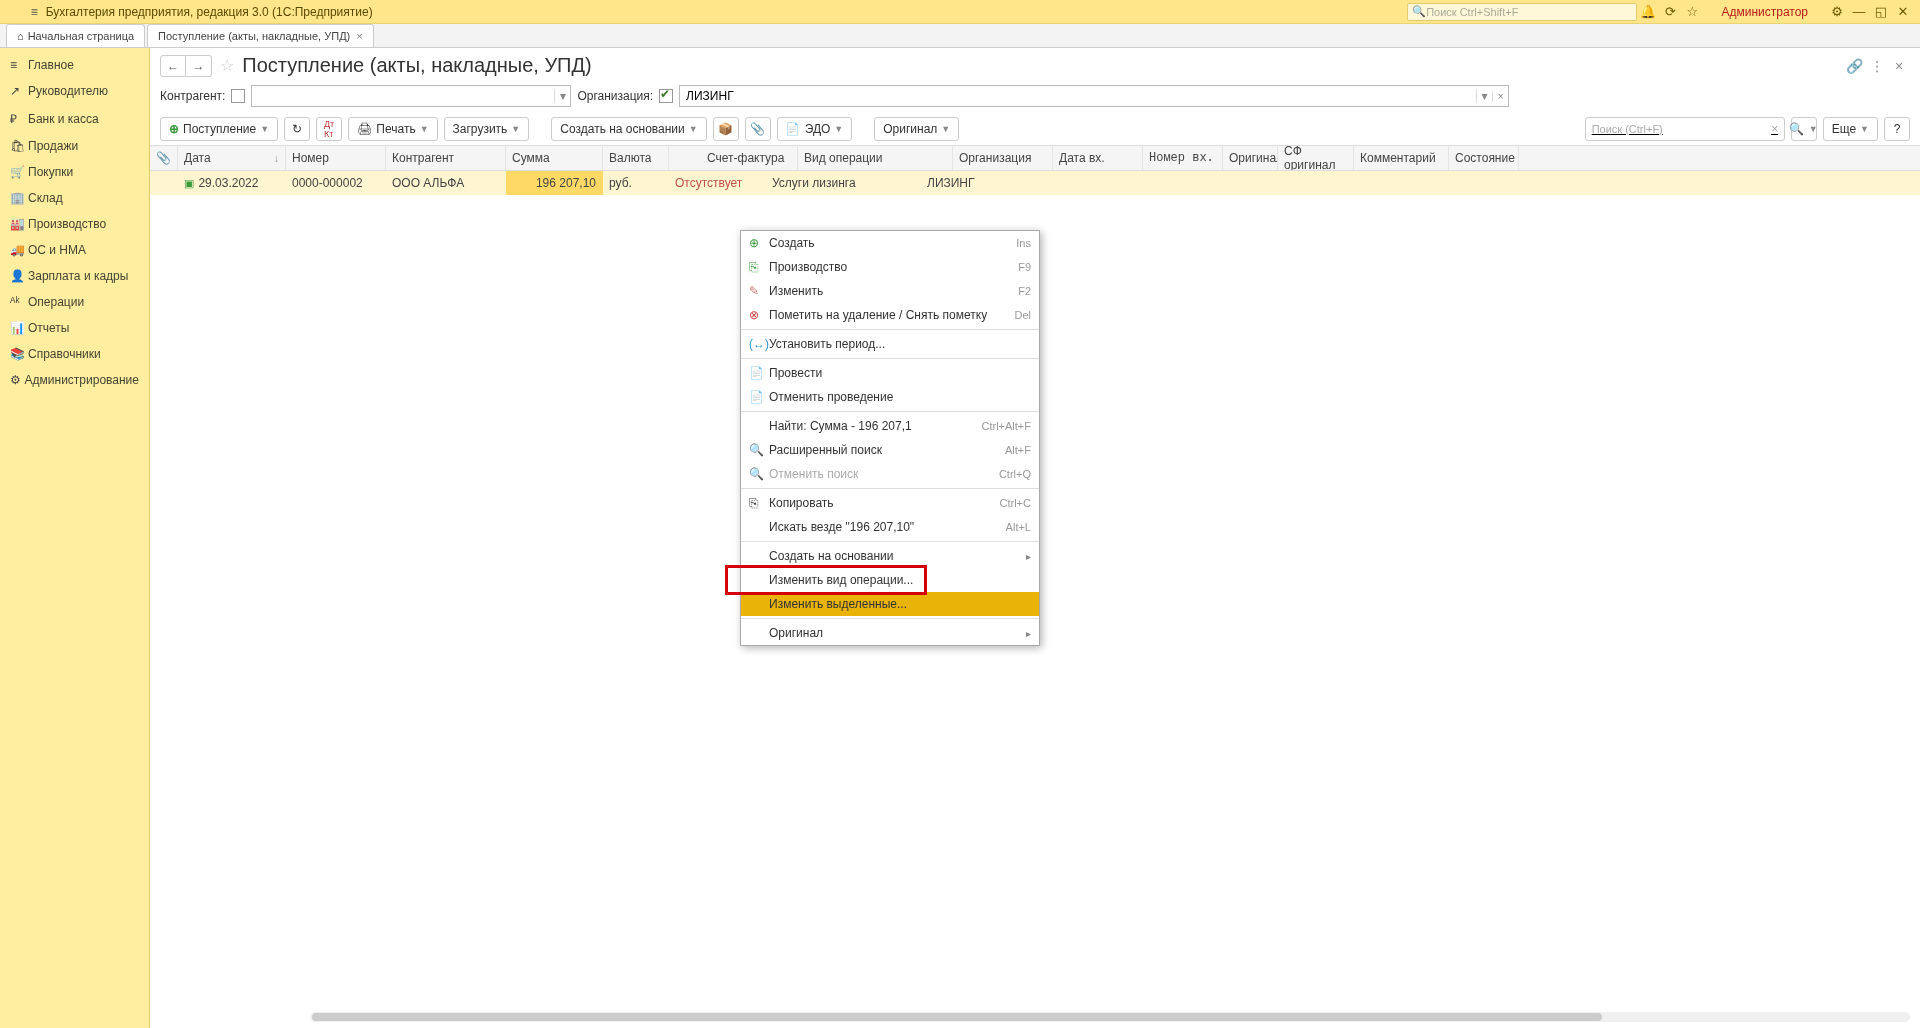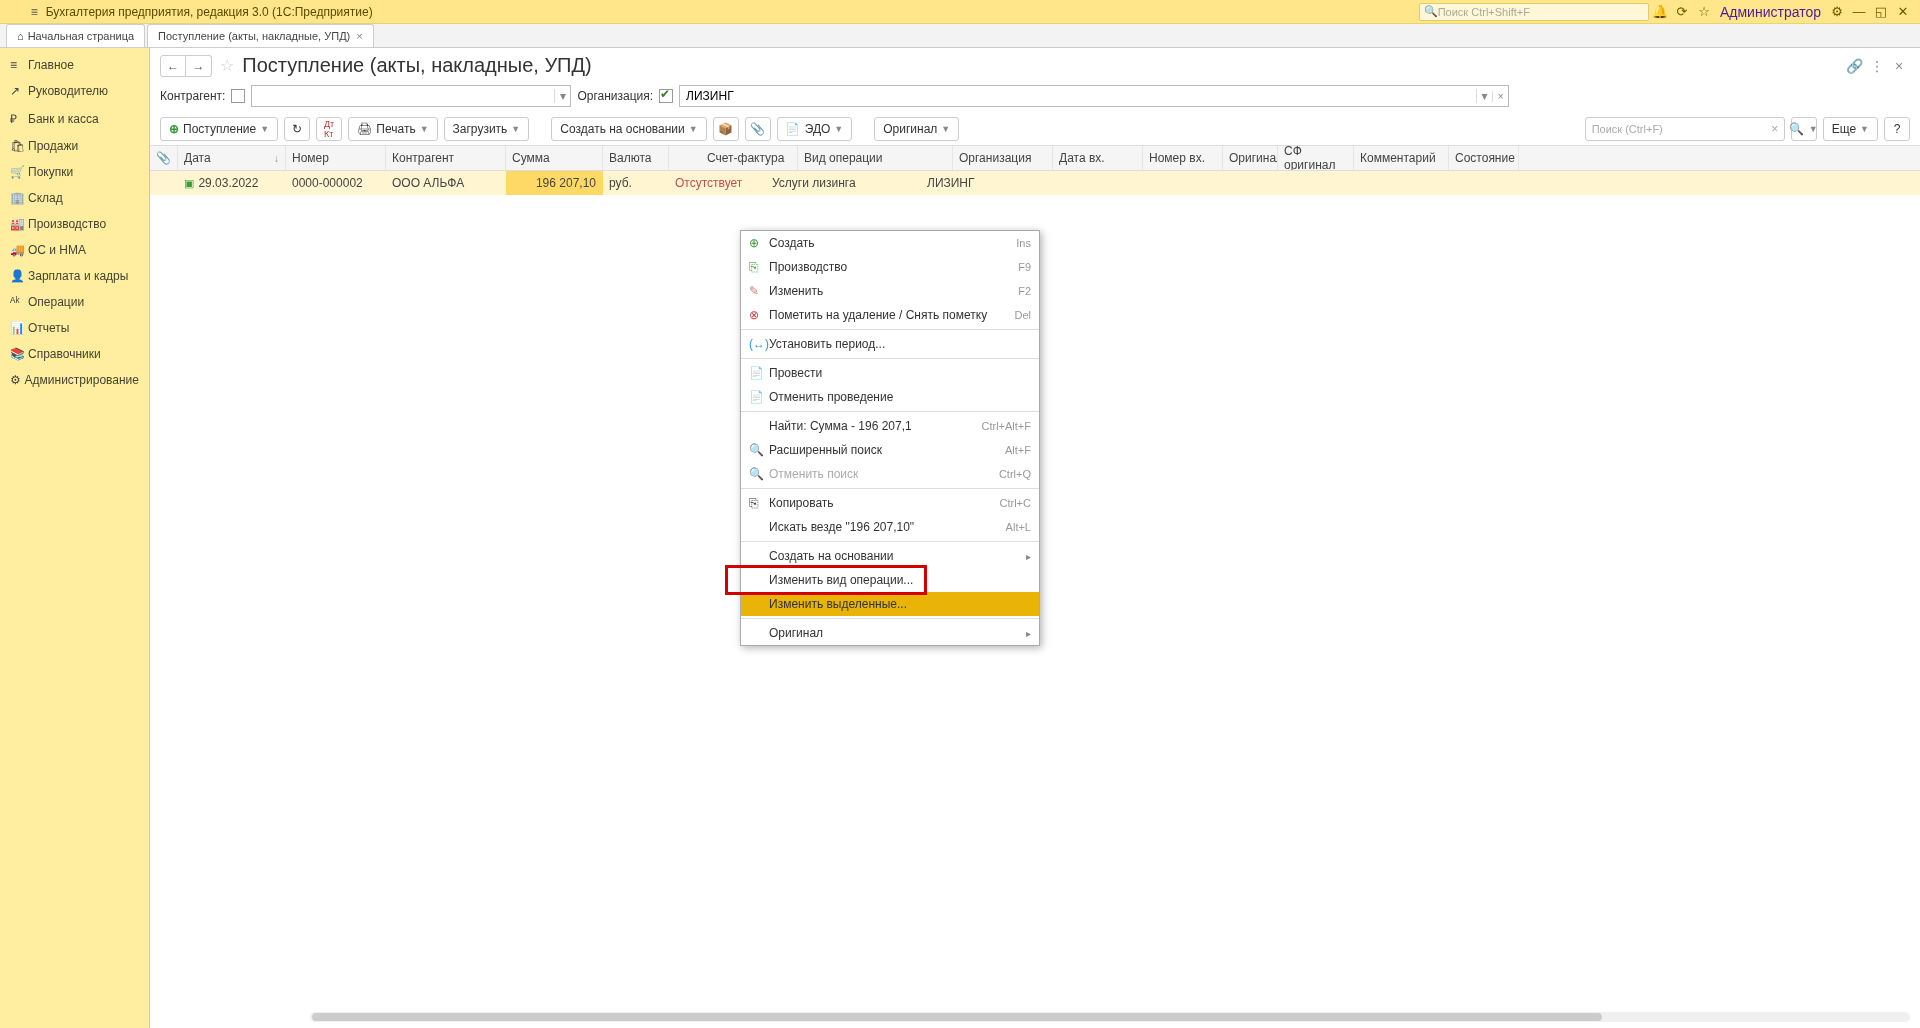--- a/index.html
+++ b/index.html
@@ -5,21 +5,21 @@
 * { box-sizing: border-box; margin: 0; padding: 0; font-family: Arial, sans-serif; }
 body { font-size: 12px; background: #fff; overflow: hidden; width: 1920px; height: 1028px; }
 
 .titlebar { background: #ffe68a; height: 24px; display: flex; align-items: center; padding: 0 6px; border-bottom: 1px solid #e8d470; }
 .titlebar .logo { color: #d93025; font-weight: bold; font-size: 13px; margin-right: 8px; margin-top: 48px; }
 .titlebar .hamburger { margin-right: 8px; color: #555; cursor: pointer; }
 .titlebar .title { color: #5a4a00; font-size: 12px; }
 .titlebar .spacer { flex: 1; }
 .titlebar .search { background: #fff8d8; border: 1px solid #e0cc6a; height: 18px; width: 230px; padding: 0 4px; color: #aa9; font-size: 11px; display: flex; align-items: center; border-radius: 2px; }
 .titlebar .icon-btn { width: 22px; text-align: center; color: #6a5a00; cursor: pointer; font-size: 13px; }
-.titlebar .admin { color: #4c1d95; font-size: 14px; margin: 0 5px; }
+.titlebar .admin { color: #b91c1c; font-size: 12px; margin: 0 18px; }
 
 .tabs { background: #f3f3f3; height: 24px; display: flex; align-items: flex-end; border-bottom: 1px solid #ccc; padding-left: 6px; }
 .tab { height: 23px; background: #fff; border: 1px solid #ccc; border-bottom: none; display: flex; align-items: center; padding: 0 10px; font-size: 11px; margin-right: 2px; color: #444; border-radius: 3px 3px 0 0; }
 .tab .home-icon { margin-right: 4px; }
 .tab .close { margin-left: 6px; color: #888; cursor: pointer; }
 .tab.active { background: #fff; }
 
 .body { display: flex; height: calc(1028px - 48px); }
 .sidebar { background: #ffeea0; width: 150px; border-right: 1px solid #e0cc6a; padding-top: 4px; }
 .sidebar .item { display: flex; align-items: center; padding: 6px 10px; color: #443; font-size: 12px; cursor: pointer; }
@@ -47,40 +47,40 @@
 .filter-row .chk.checked { position: relative; }
 .filter-row .chk.checked::after { content: '✔'; color: #3a7a2a; position: absolute; top: -3px; left: 0; font-size: 12px; }
 
 .toolbar { display: flex; align-items: center; padding: 4px 10px; gap: 6px; }
 .btn { border: 1px solid #ccc; background: #fff; height: 24px; display: flex; align-items: center; padding: 0 8px; font-size: 12px; color: #333; border-radius: 3px; cursor: pointer; }
 .btn .caret { margin-left: 4px; color: #888; font-size: 9px; }
 .btn.icon-only { padding: 0; width: 26px; justify-content: center; }
 .btn .plus { color: #3a9a3a; margin-right: 4px; font-weight: bold; }
 .btn .prn { margin-right: 4px; }
 .toolbar .spacer { flex: 1; }
-.toolbar .search-box { border: 1px solid #ccc; height: 24px; width: 200px; display: flex; align-items: center; border-radius: 3px; }
+.toolbar .search-box { border: 1px solid #ccc; height: 24px; width: 200px; display: flex; align-items: center; border-radius: 3px; text-decoration: underline; }
 .toolbar .search-box .text { flex: 1; padding: 0 6px; color: #aaa; font-size: 11px; }
 .toolbar .search-box .clr { width: 18px; text-align: center; color: #aaa; cursor: pointer; }
 
 .grid-head { display: flex; background: #f5f5f5; border-top: 1px solid #ddd; border-bottom: 1px solid #ddd; height: 26px; align-items: center; }
 .grid-head .col, .grid-row .col { border-right: 1px solid #e5e5e5; padding: 0 6px; font-size: 12px; color: #444; height: 100%; display: flex; align-items: center; overflow: hidden; }
 .grid-row { display: flex; height: 24px; align-items: center; background: #fff5d0; }
 .grid-row .col { border-right: 1px solid transparent; }
 .col.clip { width: 28px; justify-content: center; }
 .col.date { width: 108px; }
 .col.num { width: 100px; }
 .col.contr { width: 120px; }
 .col.sum { width: 97px; justify-content: flex-end; background: #ffd966; }
 .grid-head .col.sum { background: #f5f5f5; }
 .col.curr { width: 66px; }
 .col.sf { width: 97px; }
 .col.vid { width: 155px; }
 .col.org { width: 100px; }
 .col.dtin { width: 90px; }
-.col.numin { width: 80px; }
+.col.numin { width: 80px; font-family: Liberation Mono, monospace; }
 .col.orig { width: 55px; }
 .col.sforig { width: 76px; }
 .col.comm { width: 95px; }
 .col.state { width: 70px; }
 .grid-row .col.sf { color: #c0504d; }
 .row-icon { color: #3a9a3a; margin-right: 4px; font-size: 11px; }
 .sort-ind { margin-left: auto; color: #888; font-size: 10px; }
 
 .context-menu { position: absolute; left: 590px; top: 182px; width: 300px; background: #fff; border: 1px solid #aaa; box-shadow: 2px 2px 8px rgba(0,0,0,0.3); z-index: 100; }
 .context-menu .mitem { display: flex; align-items: center; height: 24px; padding: 0 8px; font-size: 12px; color: #333; cursor: pointer; }

